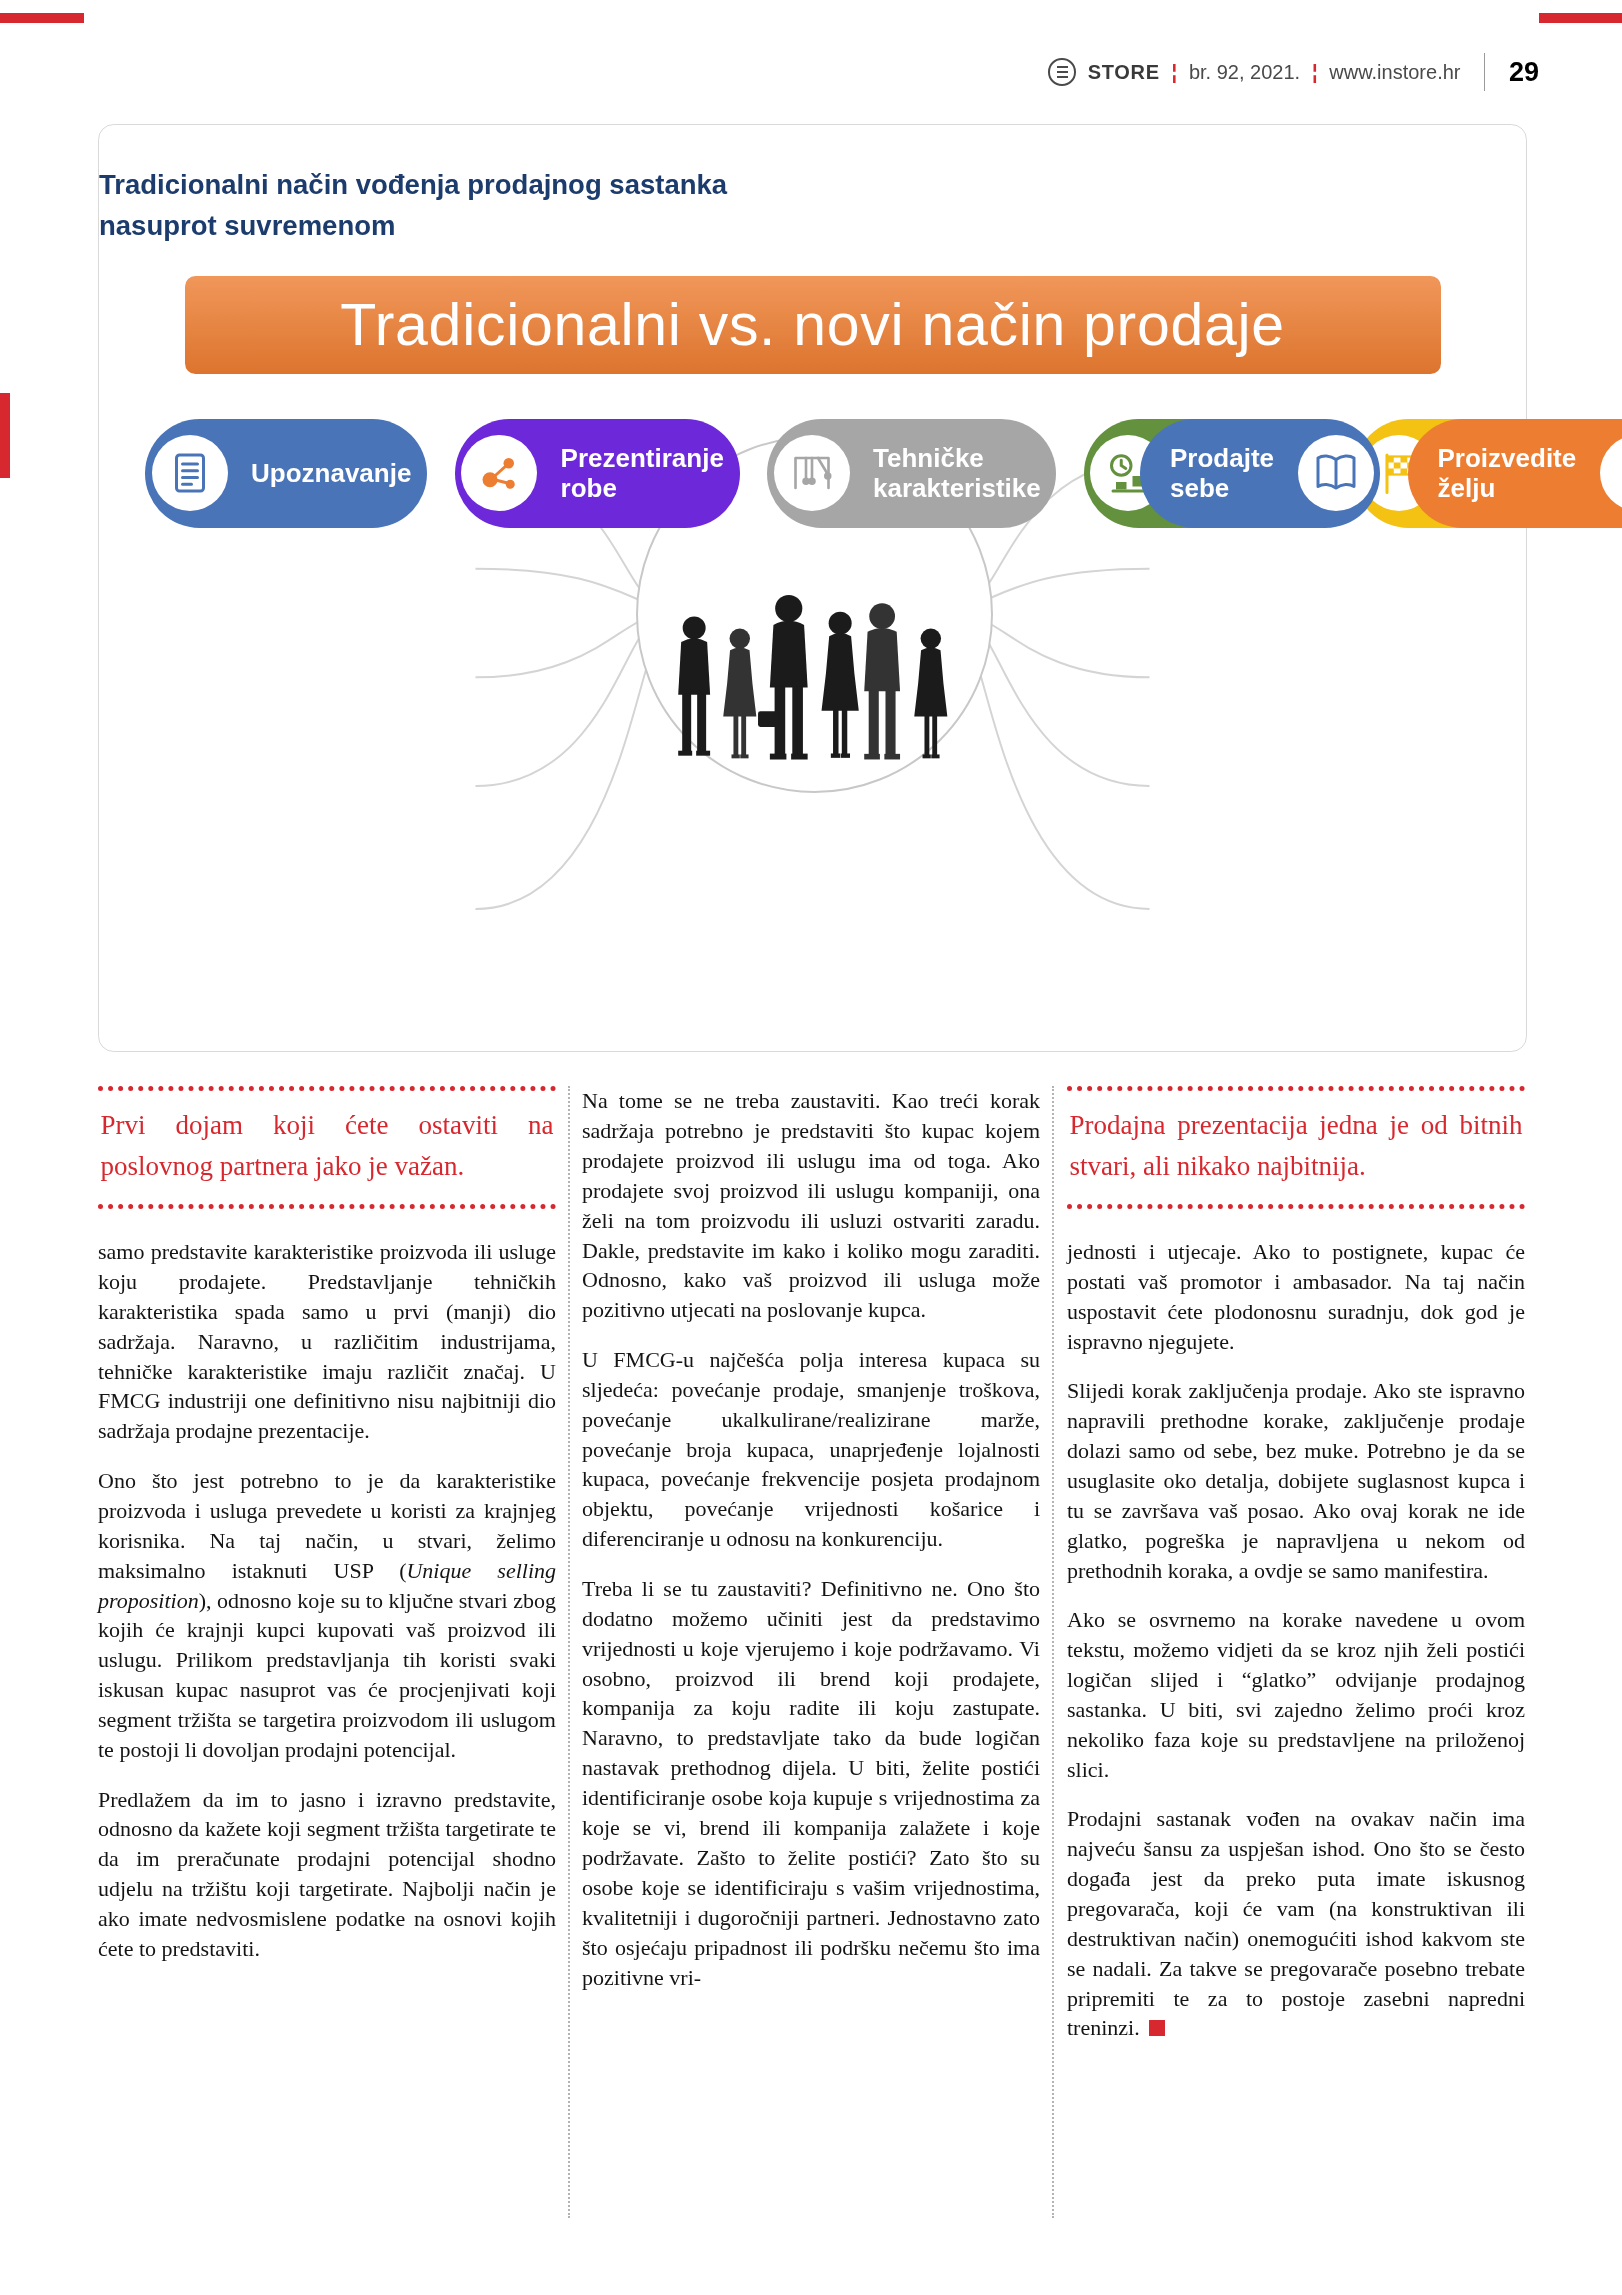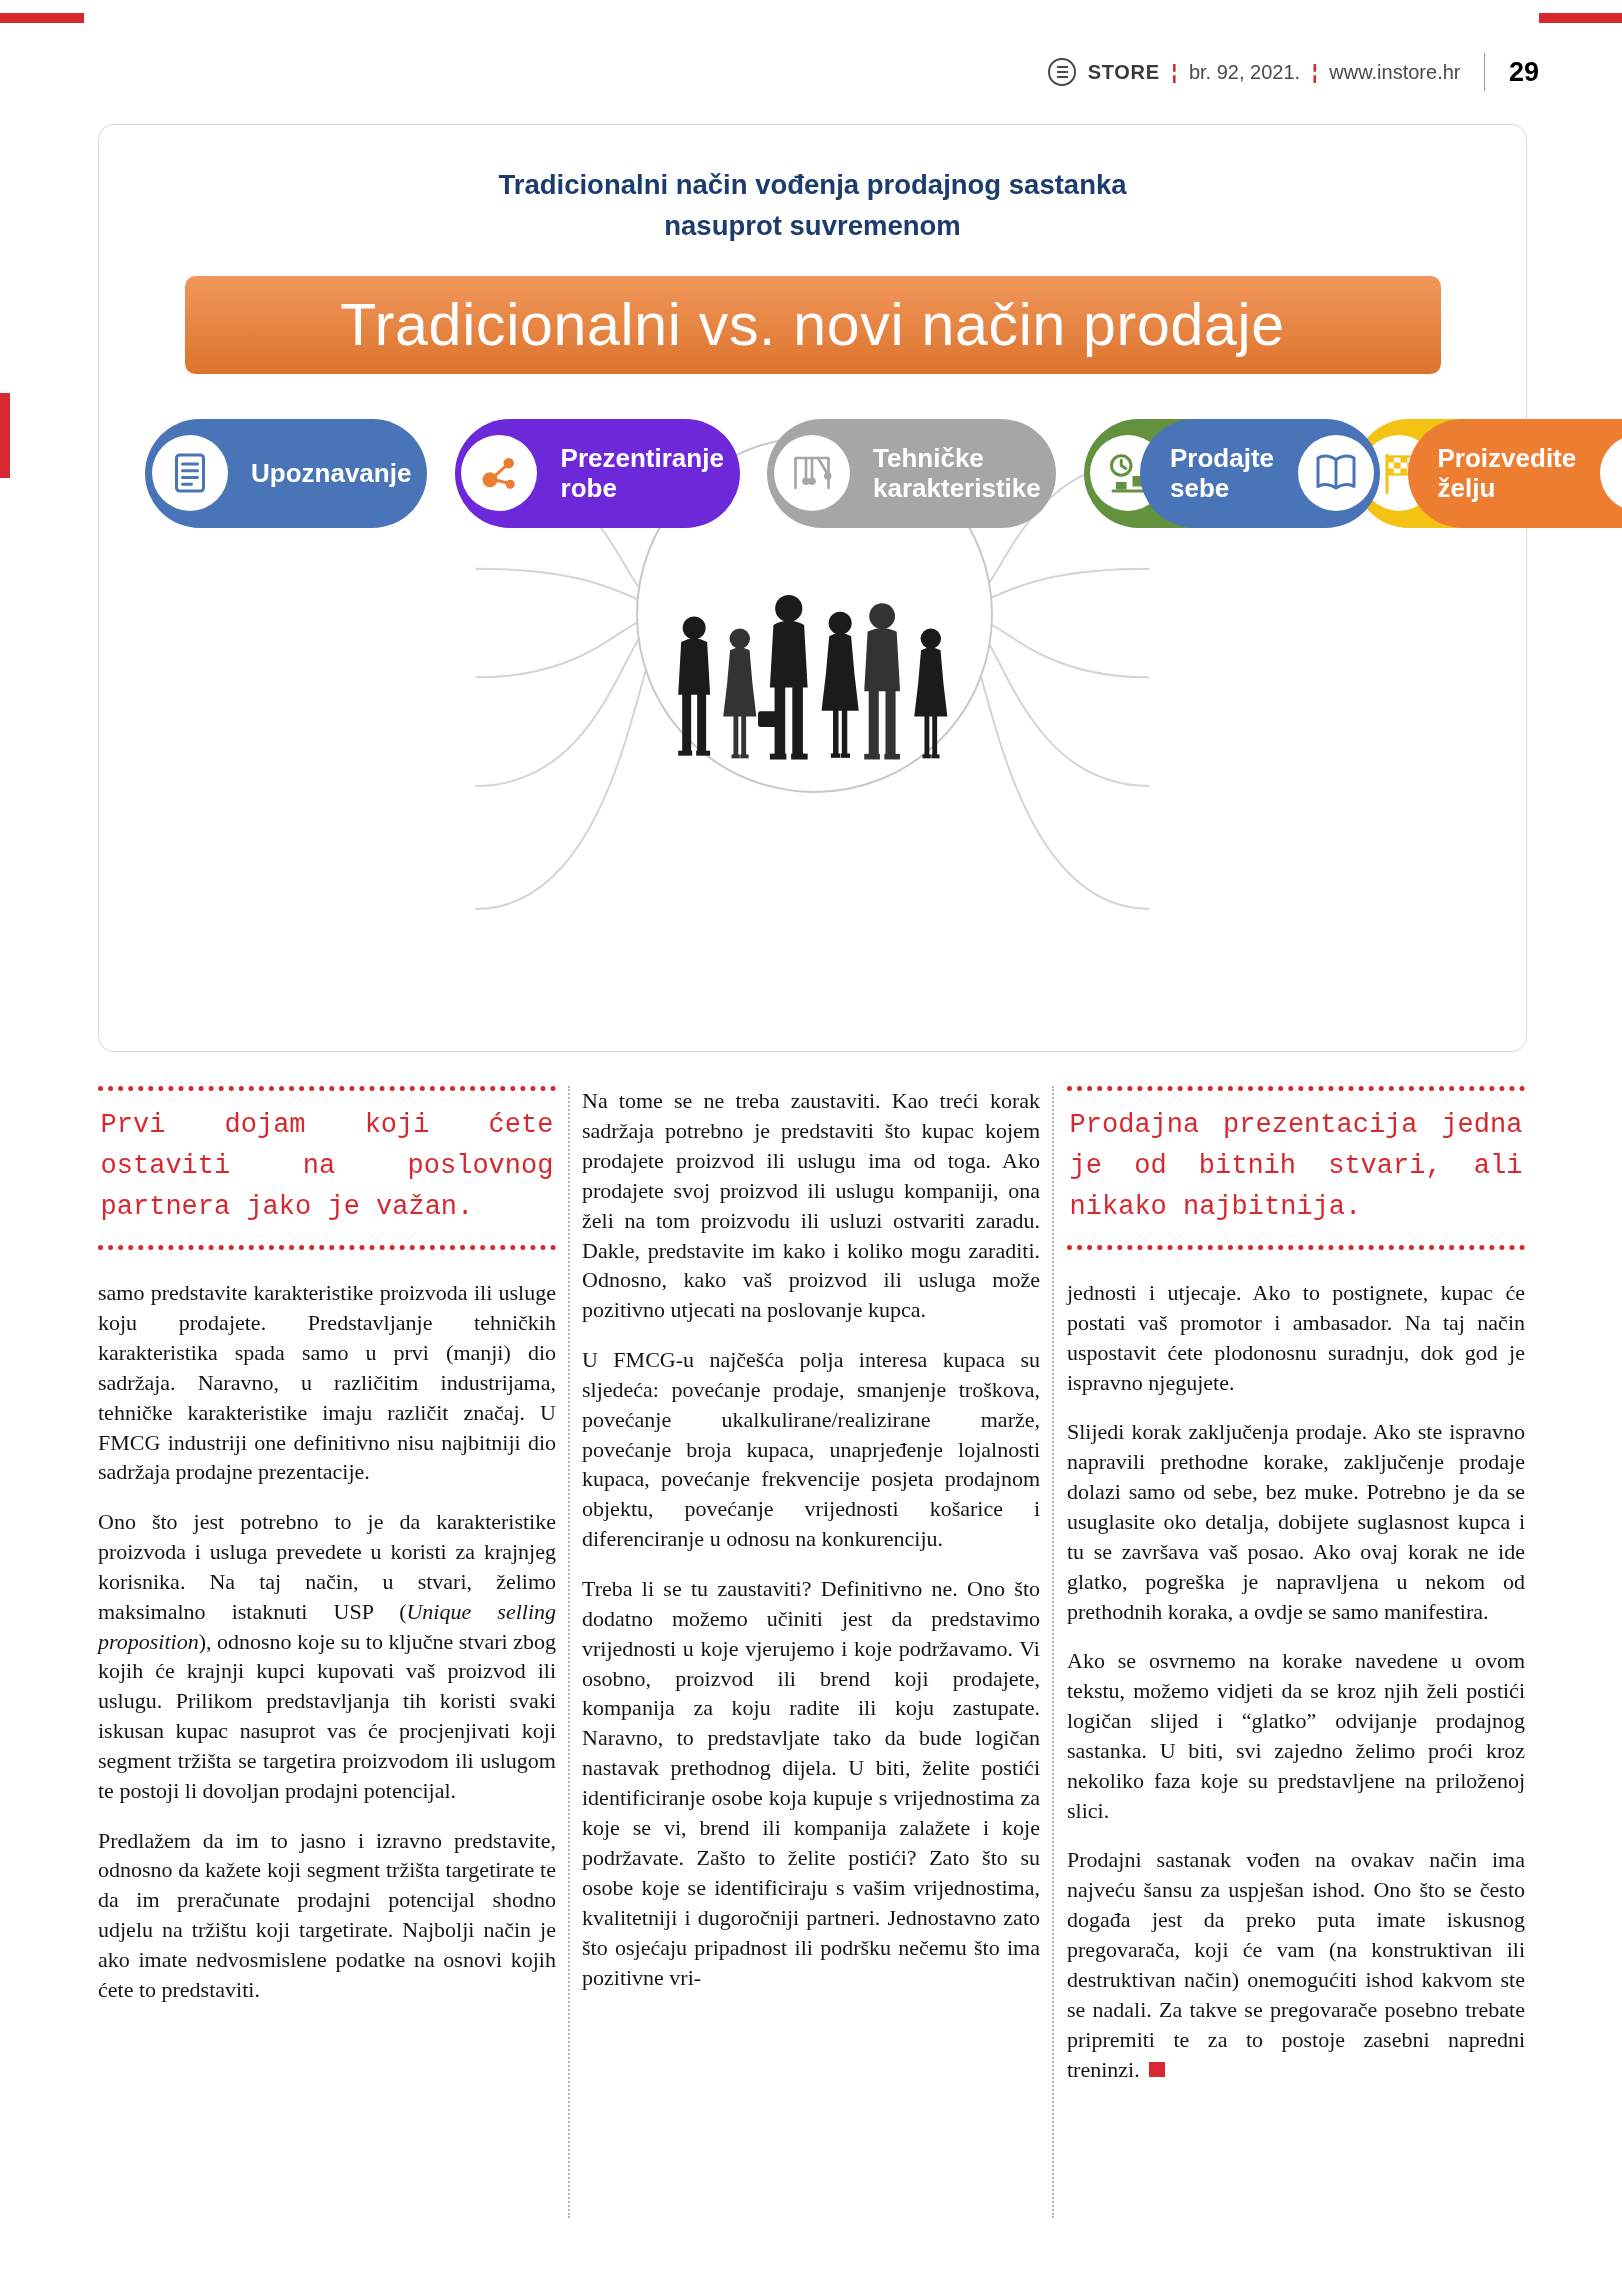--- a/index.html
+++ b/index.html
@@ -19,21 +19,21 @@
         display:inline-flex;flex-direction:column;align-items:center;justify-content:center;gap:2.6px;}
   .logo i{display:block;width:11px;height:2px;background:#4a4a4a;}
   .brand{font-weight:bold;color:#3a3a3a;letter-spacing:0.7px;}
   .hsep{color:#d7282f;font-weight:bold;}
   .vline{width:1.3px;height:38px;background:#9a9a9a;margin:0 11.8px;}
   .pagenum{font-size:27px;font-weight:bold;color:#000;}
 
   
   .box{position:absolute;left:98px;top:124px;width:1427px;height:926px;
        border:1.3px solid #d9d9d9;border-radius:15.7px;background:#fff;}
-  .box-title{padding-top:39px;text-align:center;font-size:27.5px;font-weight:bold;line-height:1.5;}
+  .box-title{padding-top:39px;font-size:27.5px;font-weight:bold;line-height:1.5;}
   .banner{margin:29px auto 0;width:1256px;height:98px;border-radius:10.5px;
           display:flex;align-items:center;justify-content:center;color:#fff;
           font-size:59px;font-weight:400;letter-spacing:0.7px;
           background-image:linear-gradient(180deg,rgba(255,255,255,.20),rgba(0,0,0,.07));text-align:center;}
 
   .connectors{position:absolute;left:0;top:0;width:1427px;height:926px;z-index:0;}
 
   .center-circle{position:absolute;left:calc(50% - 177px);top:311px;width:353px;height:353px;
                  border-radius:50%;border:2px solid #c8c8c8;background:#fff;z-index:1;}
   .people{position:absolute;left:50%;bottom:31px;transform:translateX(-50%);width:292px;height:auto;}
@@ -54,21 +54,21 @@
   .pill-circle svg{width:48px;height:48px;}
 
   
   .col{position:absolute;top:1086px;width:458px;font-family:"Liberation Serif",serif;
        font-size:22px;line-height:1.36;text-align:justify;}
   .col.c1{left:98px;} .col.c2{left:582px;} .col.c3{left:1067px;}
   .col p{margin:0 0 19.6px 0;}
   .colsep{position:absolute;top:1086px;height:1132px;width:0;border-left:2px dotted #b3b3b3;}
   .colsep.s1{left:568px;} .colsep.s2{left:1052px;}
 
-  .pullquote{font-family:Liberation Mono, monospace;font-size:27px;line-height:1.52;
+  .pullquote{font-family:Liberation Serif, serif;font-size:27px;line-height:1.52;
              text-align:justify;padding:14.4px 2.6px 17px;margin:0 0 27.5px 0;
              border-top:5.9px dotted currentColor;border-bottom:5.9px dotted currentColor;}
 
   .endmark{display:inline-block;width:15.7px;height:15.7px;margin-left:9.2px;vertical-align:-0.7px;}
 </style>
 </head>
 <body>
 
 <div class="page">
 

